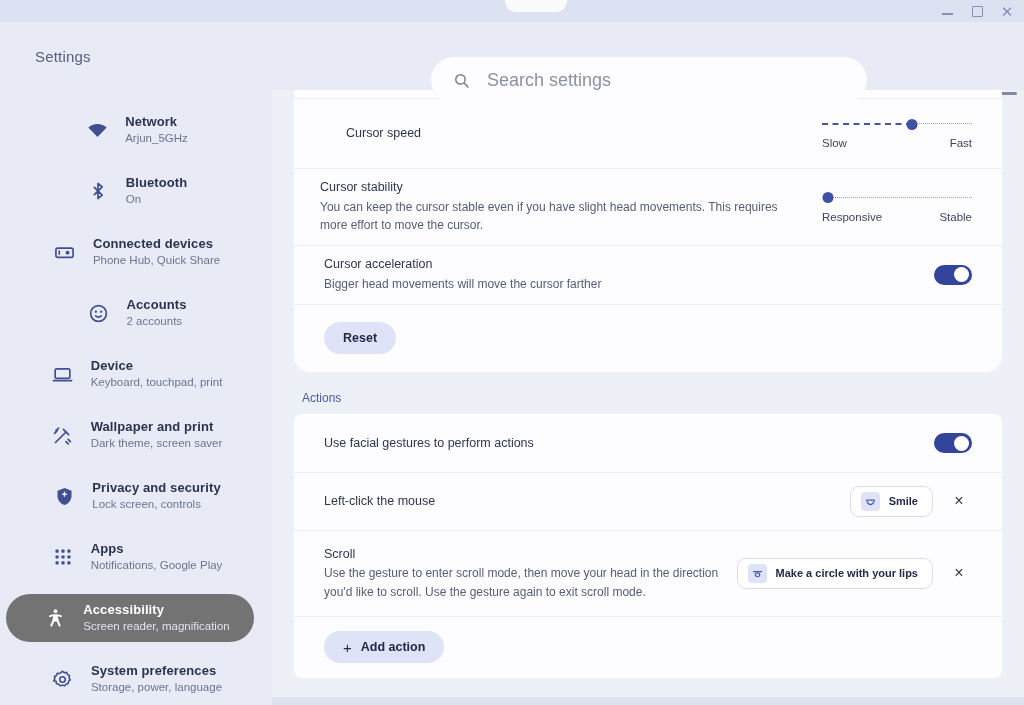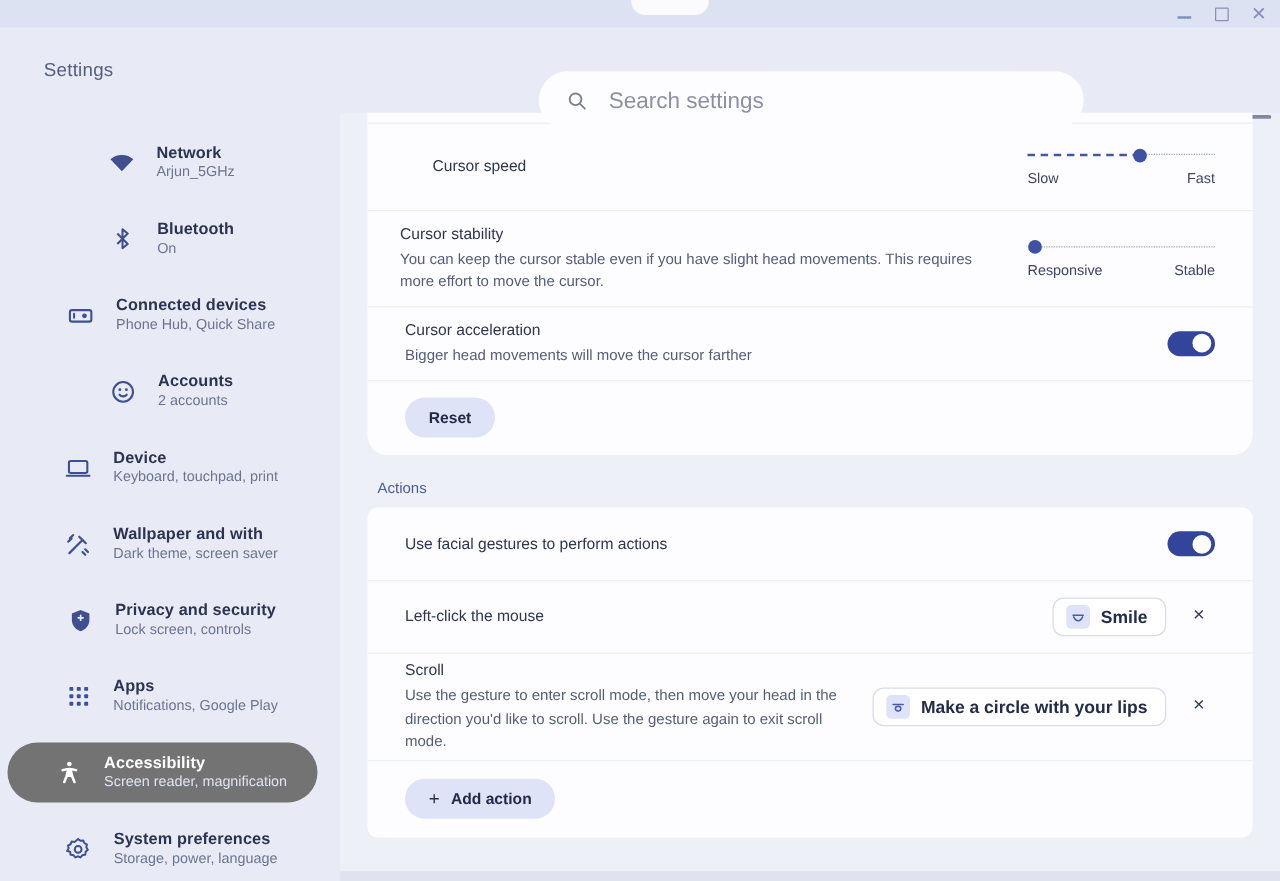--- a/index.html
+++ b/index.html
@@ -256,21 +256,21 @@
   
   .gesture-chip {
     display: inline-flex;
     align-items: center;
     gap: 9px;
     height: 31px;
     padding: 0 14px 0 10px;
     border: 1px solid #dadde9;
     border-radius: 9px;
     background: #ffffff;
-    font-size: 14px;
+    font-size: 11px;
     font-weight: bold;
     color: #232c49;
     white-space: nowrap;
     cursor: pointer;
   }
   .gesture-icon {
     width: 19px; height: 19px;
     border-radius: 4px;
     background: #dfe3fa;
     display: flex;
@@ -410,21 +410,21 @@
   <div class="nav-item">
     <span class="nav-icon">
       <svg viewBox="0 0 24 24" width="21" height="21" fill="none" stroke="currentColor" stroke-width="2" stroke-linecap="round">
         <path d="M4 20L16 8"></path>
           <path d="M13 5l6 6"></path>
           <path d="M4.5 6.5l3-3M3 9.5l3-3"></path>
           <path d="M18.5 16.5l2.5 2.5M16 19l2.5 2.5"></path>
         </svg>
     </span>
     <span class="nav-text">
-      <span class="nav-title">Wallpaper and with</span>
+      <span class="nav-title">Wallpaper and print</span>
       <span class="nav-sub">Dark theme, screen saver</span>
     </span>
   </div>
 
   <div class="nav-item">
     <span class="nav-icon">
       <svg viewBox="0 0 24 24" width="21" height="21" fill="currentColor">
           <path d="M12 2.3l8 3.1v6.1c0 4.8-3.4 8.9-8 10.2-4.6-1.3-8-5.4-8-10.2V5.4z"></path>
           <path d="M12 7.2v4.4M9.8 9.4h4.4" stroke="#e8ebf5" stroke-width="1.6" stroke-linecap="round"></path>
         </svg>
@@ -526,21 +526,21 @@
     <div class="row" style="height:59px;">
       <div class="row-label-block">
         <div class="row-title">Cursor acceleration</div>
         <div class="row-desc">Bigger head movements will move the cursor farther</div>
       </div>
       <div class="toggle">
           <span class="knob"></span>
         </div>
     </div>
 
-    <div class="row" style="height:60px;border-radius:6px;">
+    <div class="row" style="height:68px;border-radius:6px;">
       <button class="pill-btn">Reset</button>
     </div>
   </div>
 
   <div class="section-label">Actions</div>
 
   <div class="card">
 
     <div class="row" style="height:58px;">
       <div class="row-label-block">

